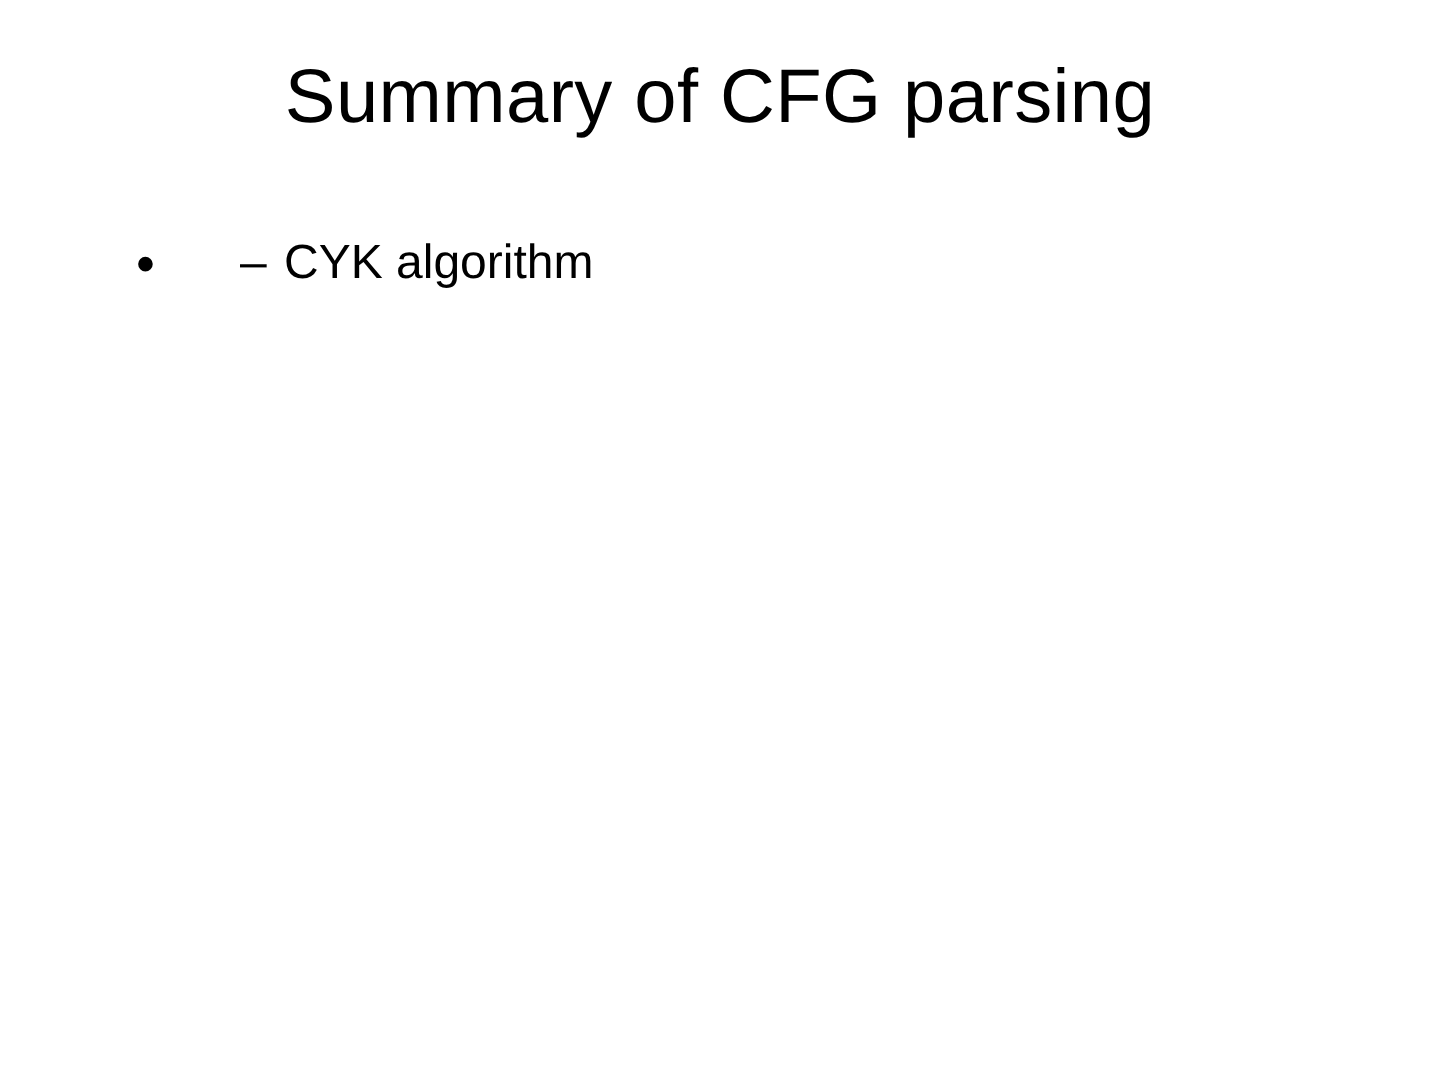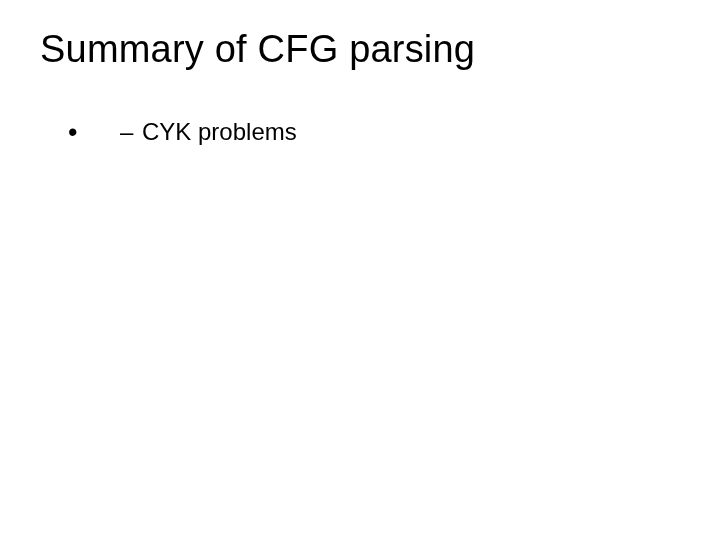--- a/index.html
+++ b/index.html
@@ -6,20 +6,21 @@
     html, body { width: 720px; height: 540px; }
     body {
       background: #ffffff;
       font-family: Arial, Helvetica, sans-serif;
       color: #000;
       padding: 28px 40px 0 40px;
     }
     .title {
       font-size: 38px;
       font-weight: 400;
+      text-align: center;
       margin-bottom: 46px;
       letter-spacing: 0.2px;
     }
     .bullets {
       list-style: none;
       padding-left: 28px;
     }
     .bullets > li {
       position: relative;
       font-size: 27px;
@@ -53,16 +54,16 @@
     }
   </style>
 </head>
 <body>
 
 <h1 class="title">Summary of CFG parsing</h1>
 
 <ul class="bullets">
   <li>
     <ul class="sublist">
-      <li>CYK problems</li>
+      <li>CYK algorithm</li>
     </ul>
   </li>
 </ul>
 
 </body></html>

